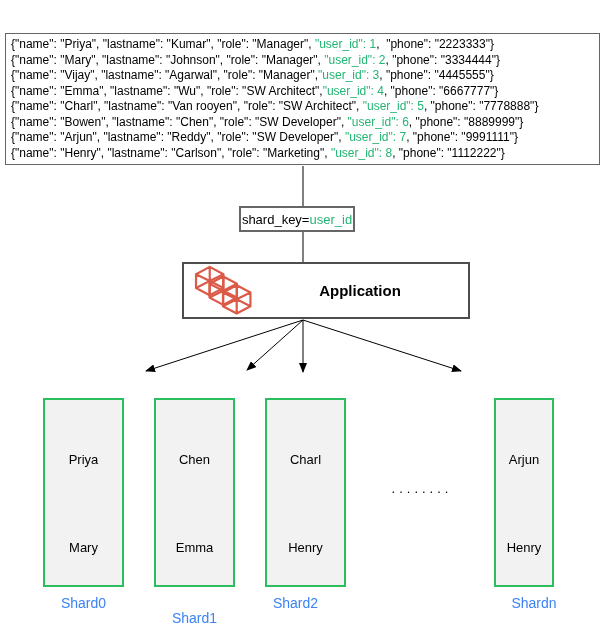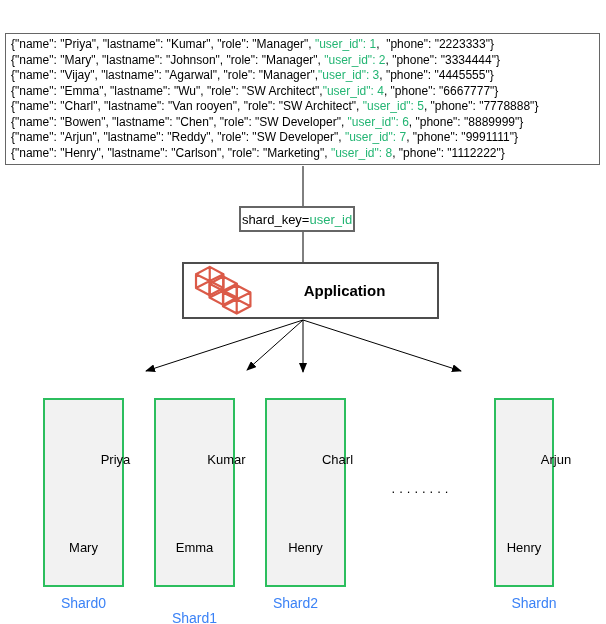--- a/index.html
+++ b/index.html
@@ -25,38 +25,38 @@
     position:absolute; left:0; top:0; width:606px; height:624px;
     pointer-events:none;
   }
   .shardkey-box {
     position:absolute; left:239px; top:206px; width:116px; height:26px;
     border:2px solid #666666; background:#fff; box-sizing:border-box;
     display:flex; align-items:center; justify-content:center;
     font-size:13px; white-space:pre;
   }
   .app-box {
-    position:absolute; left:182px; top:262px; width:257px; height:57px;
+    position:absolute; left:182px; top:262px; width:288px; height:57px;
     border:2px solid #4d4d4d; background:#fff; box-sizing:border-box;
     display:flex; align-items:center;
   }
   .app-icon { margin-left:8px; flex:0 0 auto; }
   .app-label {
     flex:1; text-align:center; font-size:15px; font-weight:bold; color:#000;
     padding-right:6px;
   }
   .shard-box {
     position:absolute; top:398px; width:81px; height:189px;
     border:2px solid #2CBE5E; background:#F2F2F2; box-sizing:border-box;
   }
   .shard-box .resident { 
     position:absolute; left:0; width:100%; text-align:center;
     font-size:13px; color:#000;
   }
-  .shard-box .r1 { top:52px;margin-left:32px; }
+  .shard-box .r1 { top:52px; }
   .shard-box .r2 { top:119px;margin-top:21px; }
   .s0 { left:43px; }
   .s1 { left:154px; }
   .s2 { left:265px; }
   .s3 { left:494px; width:60px; }
   .shard-label {
     position:absolute; top:595px; width:81px; text-align:center;
     font-size:14px; color:#3b82f6;
   }
   .l0 { left:43px; }
@@ -114,21 +114,21 @@
       </g>
     </svg>
     <div class="app-label">Application</div>
   </div>
 
   <div class="shard-box s0">
     <span class="resident r1">Priya</span>
     <span class="resident r2">Mary</span>
   </div>
   <div class="shard-box s1">
-    <span class="resident r1">Kumar</span>
+    <span class="resident r1">Chen</span>
     <span class="resident r2">Emma</span>
   </div>
   <div class="shard-box s2">
     <span class="resident r1">Charl</span>
     <span class="resident r2">Henry</span>
   </div>
   <div class="shard-box s3">
     <span class="resident r1">Arjun</span>
     <span class="resident r2">Henry</span>
   </div>

